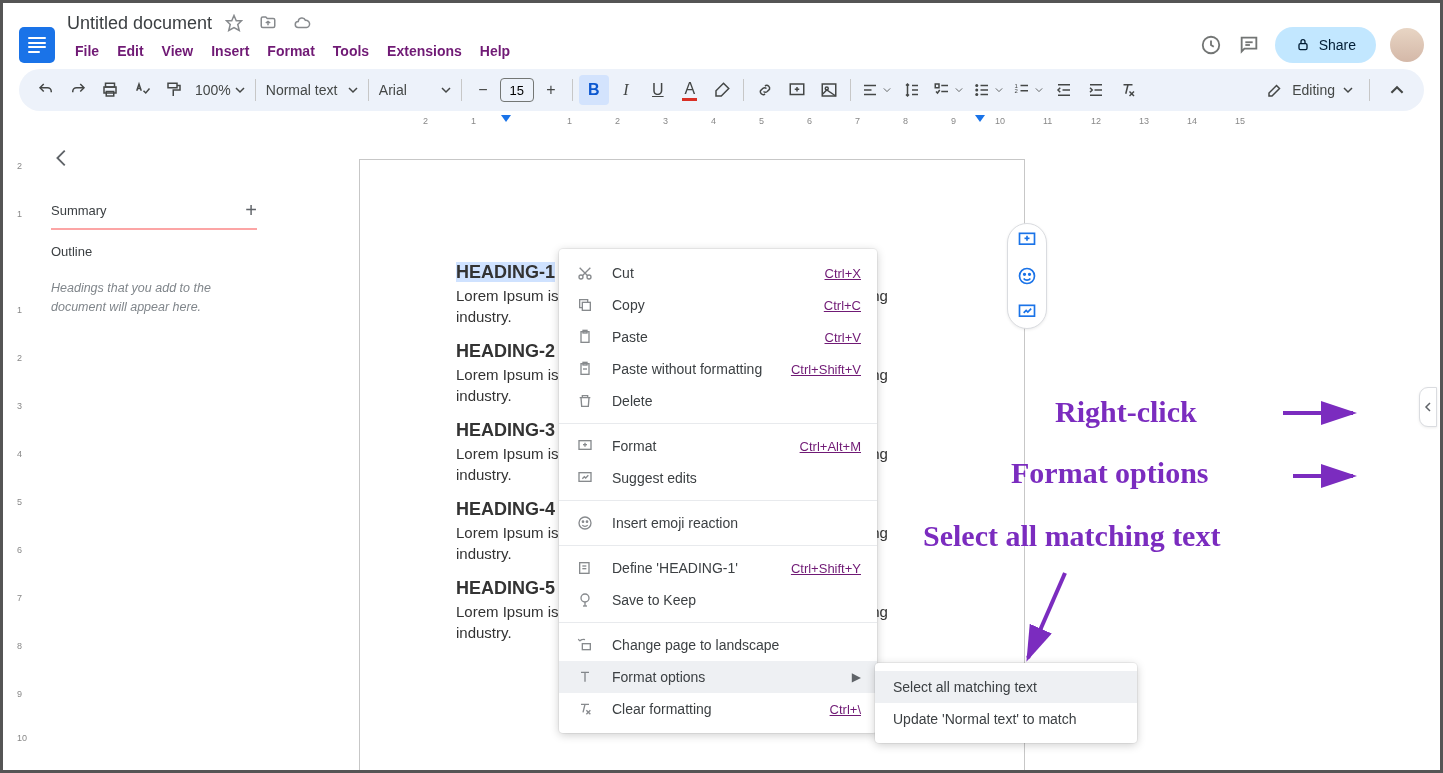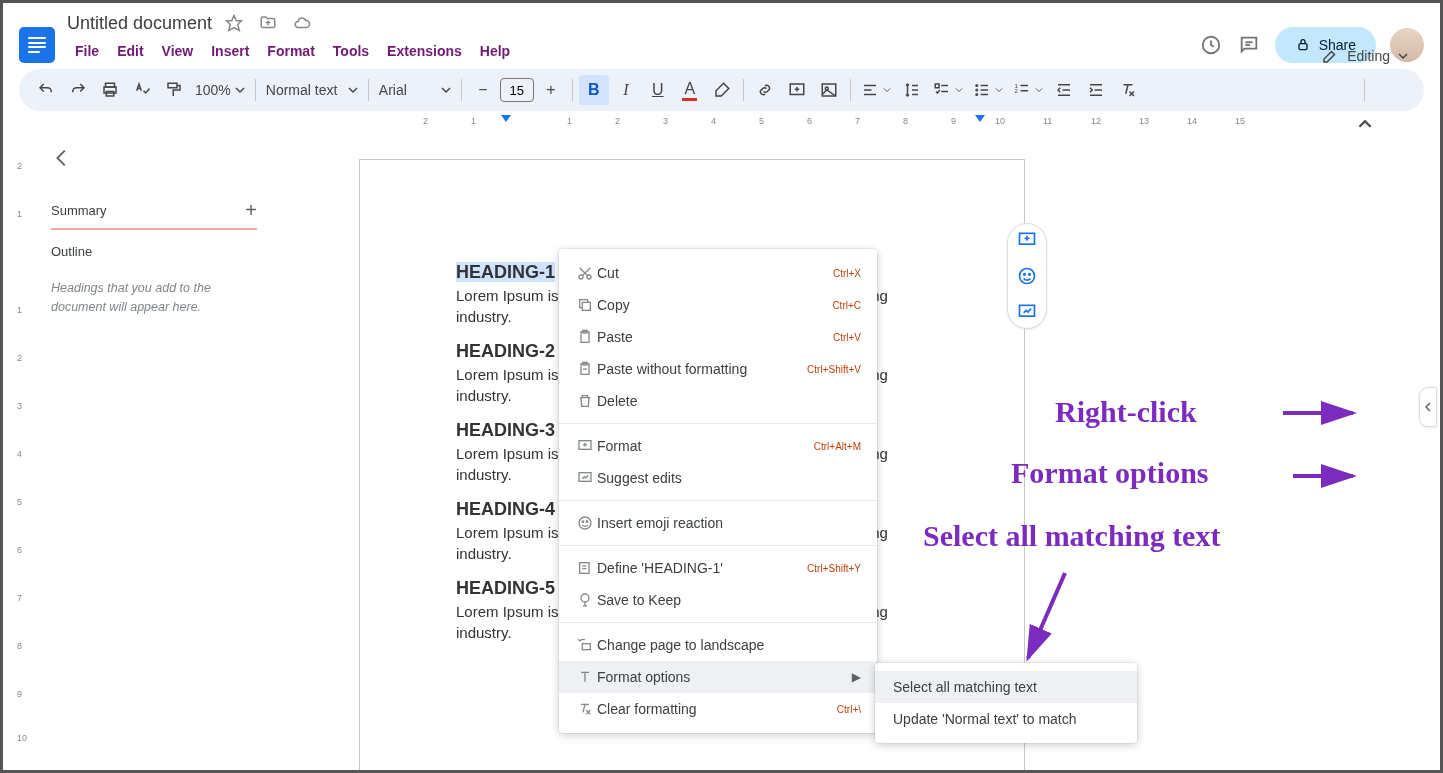--- a/index.html
+++ b/index.html
@@ -21,21 +21,21 @@
 .avatar { width: 34px; height: 34px; border-radius: 50%; background: linear-gradient(#e8d5c4, #d4b8a8); }
 
 
 .toolbar-wrap { padding: 6px 16px 0; }
 .toolbar { background: #edf2fa; border-radius: 28px; padding: 4px 12px; display: flex; align-items: center; gap: 2px; height: 42px; }
 .tb-item { height: 30px; min-width: 30px; display: flex; align-items: center; justify-content: center; border-radius: 4px; color: #444746; padding: 0 4px; gap: 4px; cursor: pointer; }
 .tb-sep { width: 1px; height: 22px; background: #c7c7c7; margin: 0 4px; }
 .tb-text { font-size: 14px; color: #444746; }
 .font-size-box { border: 1px solid #747775; border-radius: 4px; width: 34px; height: 24px; display: flex; align-items: center; justify-content: center; font-size: 13px; }
 .tb-bold { background: #d3e3fd; color: #0b57d0; font-weight: bold; }
-.tb-right { margin-left: auto; display: flex; align-items: center; gap: 8px; flex-direction: column; }
+.tb-right { margin-left: auto; display: flex; align-items: center; gap: 8px; }
 svg { display: block; }
 
 
 .ruler-h { height: 18px; margin-left: 32px; position: relative; font-size: 9px; color: #888; margin-top: 2px; }
 .ruler-tick { position: absolute; top: 3px; }
 .ruler-h .indent1 { position: absolute; left: 466px; top: 2px; width: 0; height: 0; border-left: 5px solid transparent; border-right: 5px solid transparent; border-top: 7px solid #1a73e8; }
 .ruler-h .indent2 { position: absolute; left: 940px; top: 2px; width: 0; height: 0; border-left: 5px solid transparent; border-right: 5px solid transparent; border-top: 7px solid #1a73e8; }
 
 
 .main { display: flex; height: calc(100% - 128px); }
@@ -55,25 +55,25 @@
 .doc-heading.first { margin-top: 0; background: #cfe2ff; display: inline; padding: 0; }
 .doc-heading.first-wrap { margin-top: 0; }
 .doc-body { font-size: 15px; color: #333; line-height: 1.4; }
 
 
 .side-float { position: absolute; left: 726px; top: 92px; width: 40px; background: #fff; border: 1px solid #dadce0; border-radius: 20px; padding: 6px 0; display: flex; flex-direction: column; align-items: center; gap: 16px; box-shadow: 0 1px 3px rgba(0,0,0,0.08); }
 .side-float div { color: #1a73e8; }
 
 
 .ctx { position: absolute; left: 556px; top: 246px; width: 318px; background: #fff; border-radius: 4px; box-shadow: 0 2px 10px rgba(0,0,0,0.2), 0 0 0 1px rgba(0,0,0,0.05); padding: 8px 0; font-size: 14px; z-index: 20; }
-.ctx-item { padding: 6px 16px; display: flex; align-items: center; gap: 2px; color: #3c4043; cursor: pointer; }
+.ctx-item { padding: 6px 16px; display: flex; align-items: center; gap: 17px; color: #3c4043; cursor: pointer; }
 .ctx-item.hover { background: #eef0f3; }
 .ctx-item .ci-icon { width: 20px; height: 20px; opacity: 0.75; display: flex; align-items: center; justify-content: center; }
 .ctx-item .ci-label { flex: 1; }
-.ctx-item .ci-short { color: #c2410c; font-size: 10px; }
+.ctx-item .ci-short { color: #701a75; font-size: 13px; text-decoration: underline; }
 .ctx-item .ci-arrow { color: #5f6368; font-size: 12px; }
 .ctx-sep { height: 1px; background: #e8eaed; margin: 6px 0; }
 
 
 .subctx { position: absolute; left: 872px; top: 660px; width: 262px; background: #fff; border-radius: 4px; box-shadow: 0 2px 10px rgba(0,0,0,0.2), 0 0 0 1px rgba(0,0,0,0.05); padding: 8px 0; font-size: 14px; z-index: 21; }
 .subctx .ctx-item { padding: 8px 18px; }
 .subctx .ctx-item.hover { background: #eef0f3; }
 
 
 .anno { position: absolute; font-family: 'Comic Sans MS', cursive; font-size: 30px; font-weight: bold; color: #7b2cbf; z-index: 30; }

